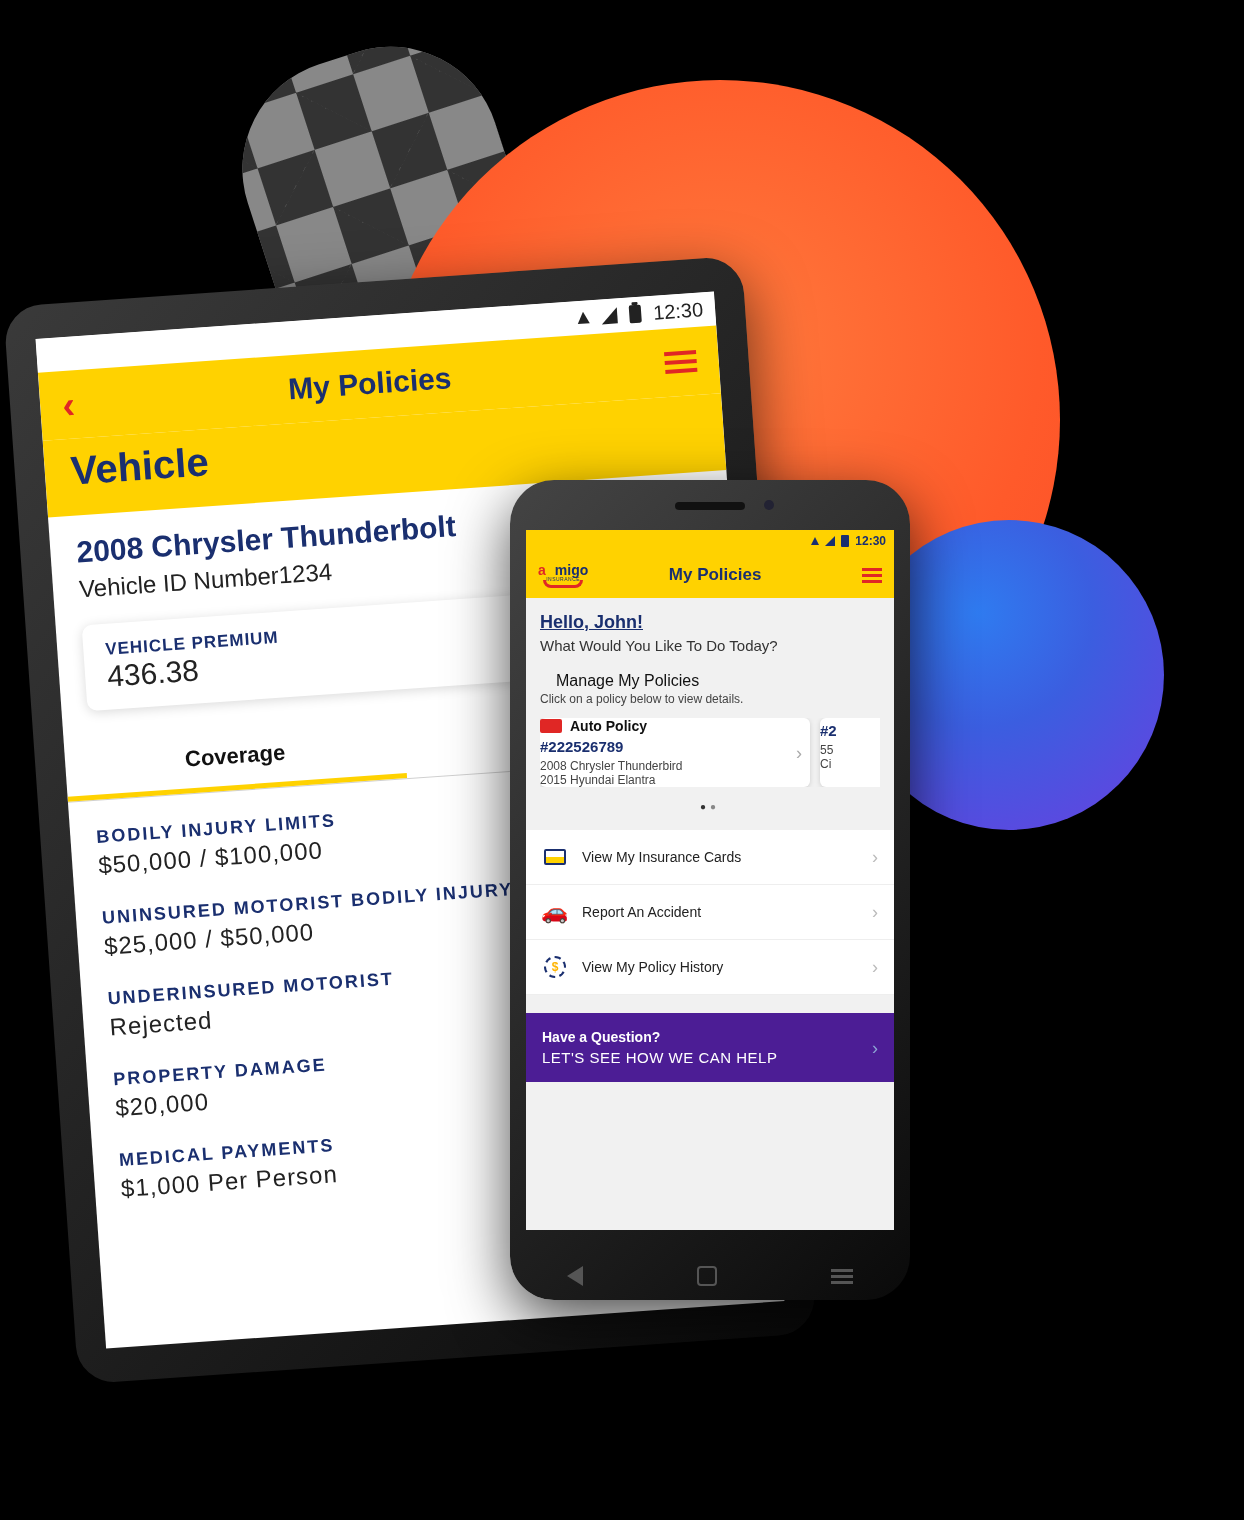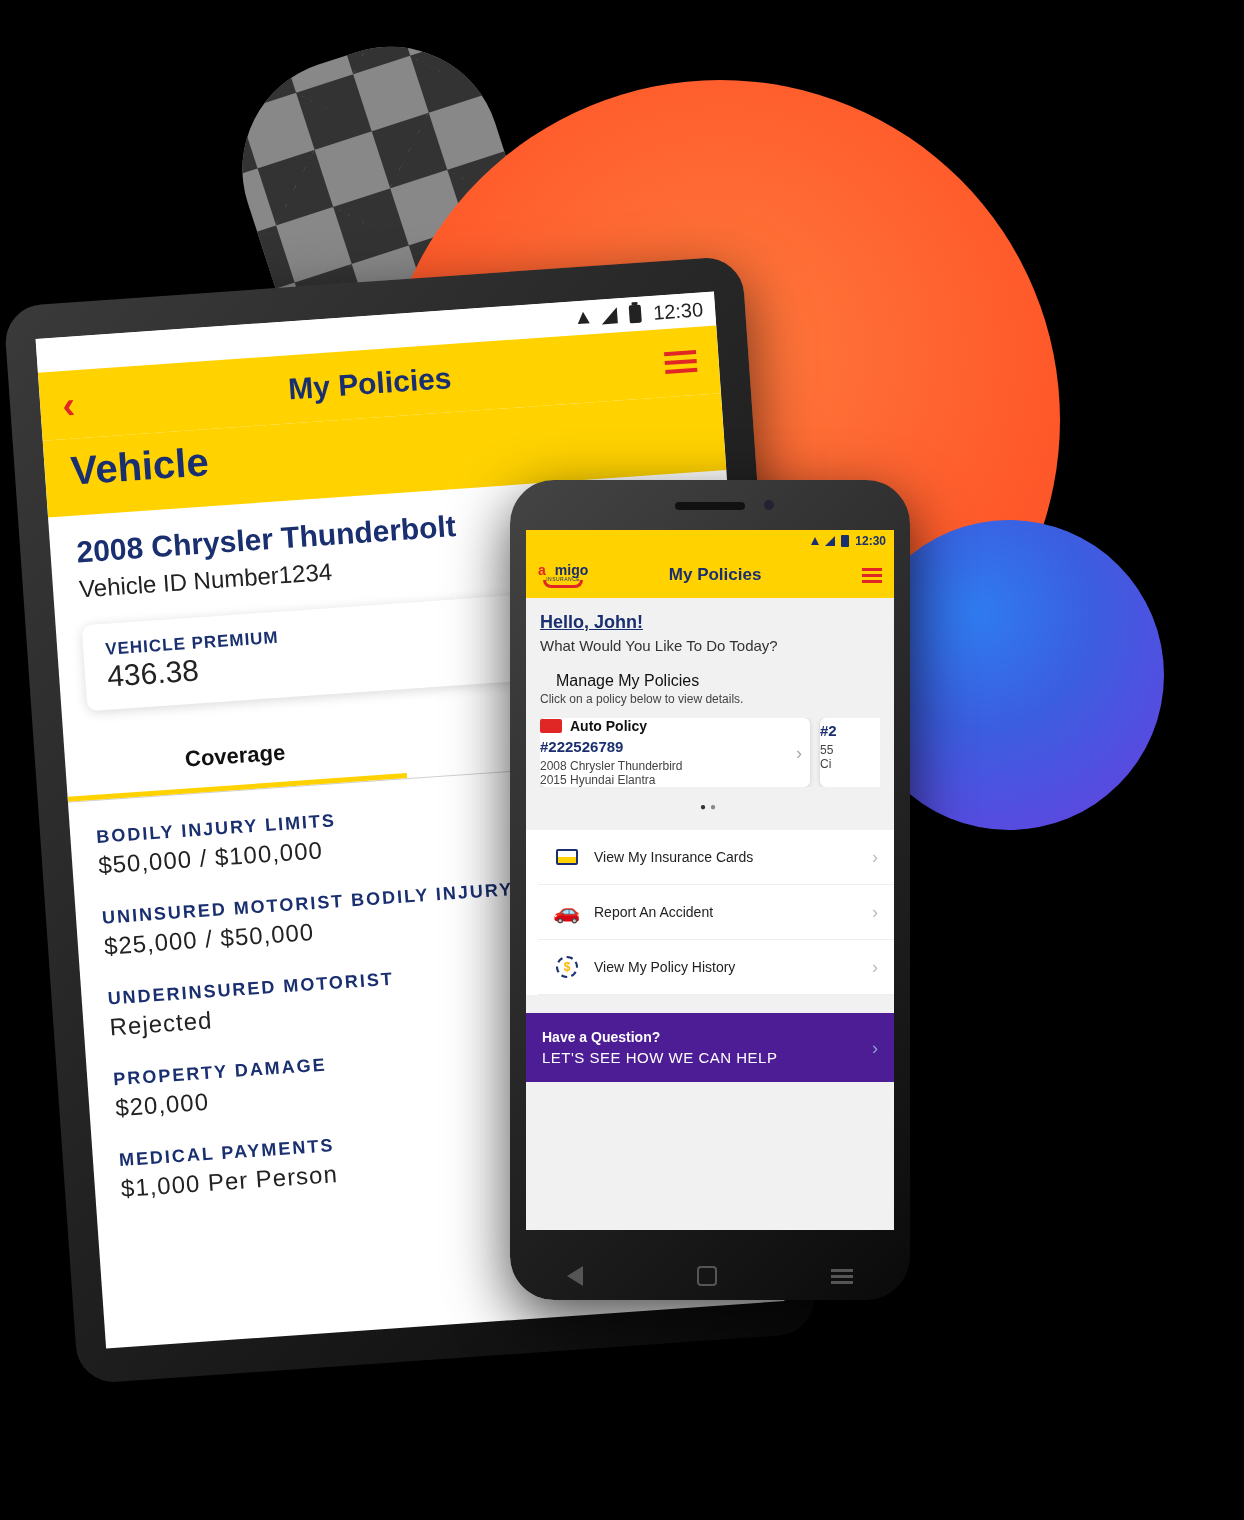--- a/index.html
+++ b/index.html
@@ -175,21 +175,21 @@
 .p-card-head{display:flex;align-items:center;gap:8px;margin-bottom:4px;}
 .p-card-icon{width:22px;height:14px;background:#e02725;border-radius:2px;position:relative;}
 .p-card-icon::before{content:"";position:absolute;left:-4px;top:3px;width:6px;height:6px;background:#e02725;border-radius:50%;}
 .p-card-title{font-size:14px;font-weight:bold;color:#111;}
 .p-card-num{color:#1a2f6f;font-size:15px;font-weight:bold;margin-bottom:4px;}
 .p-card-line{color:#444;font-size:12px;}
 .p-card-chev{position:absolute;right:8px;top:50%;transform:translateY(-50%);color:#aaa;font-size:18px;}
 .p-dots{text-align:center;margin:14px 0 18px;color:#888;font-size:10px;letter-spacing:4px;}
 .p-dots .active{color:#333;}
 .p-paybtn{background:#e61e4d;color:#fff;font-size:17px;font-weight:bold;text-align:center;padding:15px;border-radius:5px;cursor:pointer;margin-bottom:22px;}
-.p-list{background:#fff;margin:0 -14px;padding-left:12px;}
+.p-list{background:#fff;margin:0 -14px;}
 .p-row{display:flex;align-items:center;gap:14px;padding:14px 16px;border-bottom:1px solid #eee;cursor:pointer;position:relative;}
 .p-row-label{font-size:14px;color:#222;}
 .p-row-chev{position:absolute;right:16px;color:#bbb;font-size:18px;}
 .p-row-icon{width:26px;height:26px;display:flex;align-items:center;justify-content:center;}
 .p-icon-card{width:22px;height:16px;border:2px solid #1a2f6f;border-radius:2px;position:relative;background:linear-gradient(#fff 50%,#ffd200 50%);}
 .p-icon-acc{font-size:22px;}
 .p-icon-hist{width:22px;height:22px;border:2px dashed #1a2f6f;border-radius:50%;display:flex;align-items:center;justify-content:center;color:#ffb400;font-size:12px;font-weight:bold;}
 .p-question{background:#4c1d95;color:#fff;margin:18px -14px 0;padding:16px;position:relative;cursor:pointer;}
 .p-q-title{font-size:14px;font-weight:bold;margin-bottom:4px;}
 .p-q-sub{font-size:15px;letter-spacing:0.5px;}

